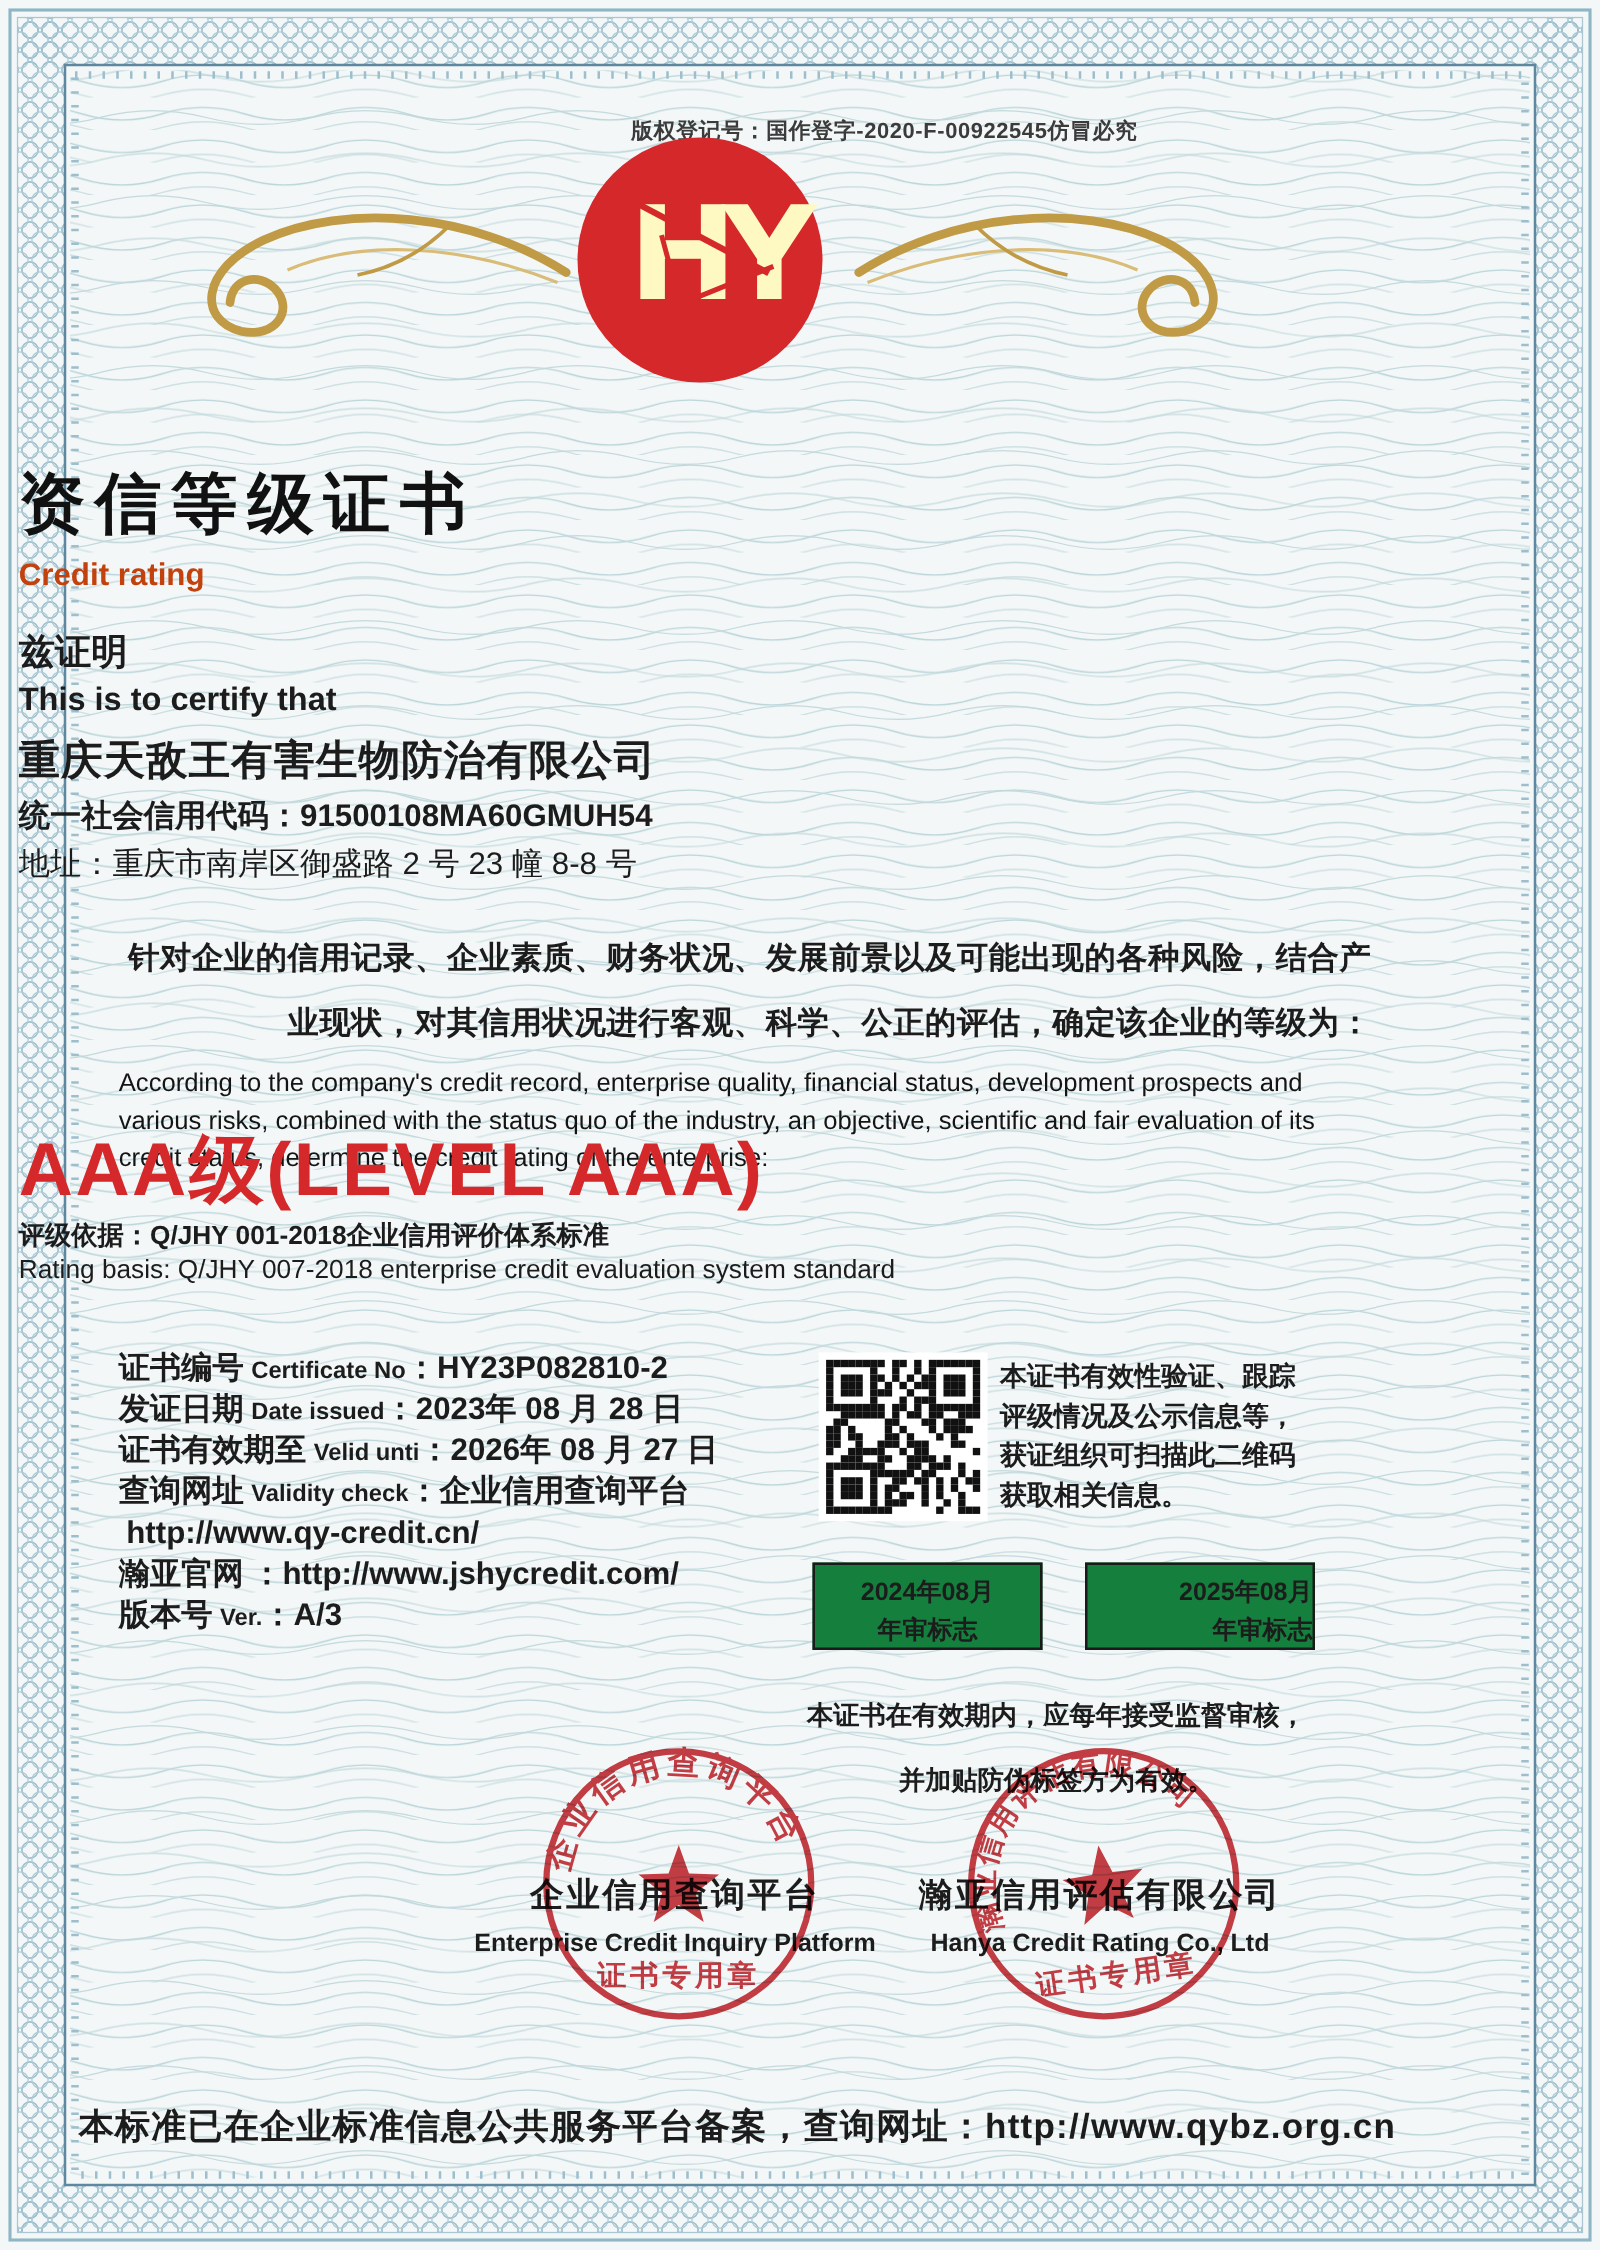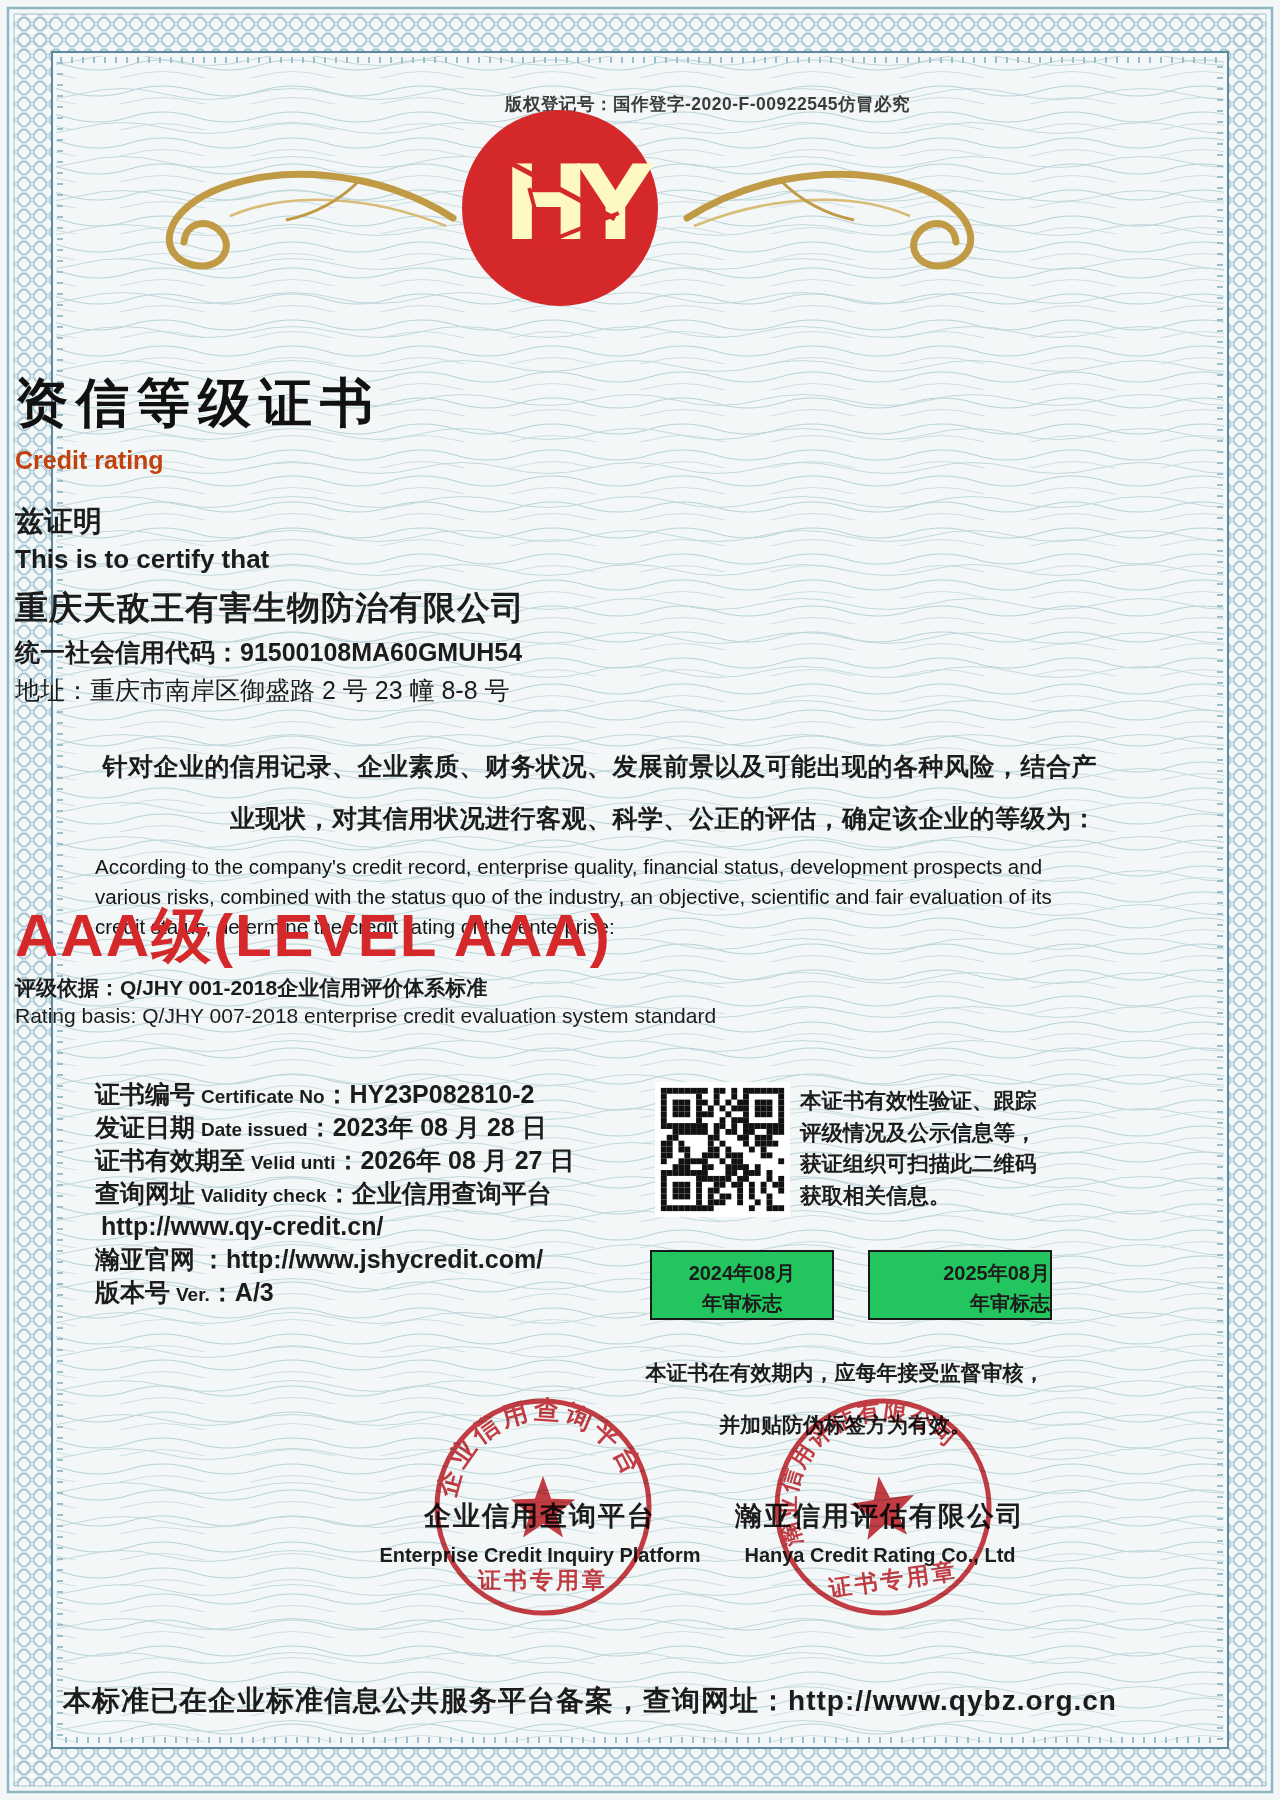--- a/index.html
+++ b/index.html
@@ -48,21 +48,21 @@
   .d-row{height:33px;line-height:33px;white-space:nowrap;}
   .d-zh{font-size:25px;font-weight:700;}
   .d-en{font-size:19px;font-weight:600;margin-left:6px;}
   .d-sep{font-size:25px;font-weight:700;}
   .d-val{font-size:25px;font-weight:700;}
 
   .qr-wrap{position:absolute;left:655px;top:1082px;width:135px;height:135px;background:#fff;z-index:2;}
   .qr-info{position:absolute;left:800px;top:1086px;width:300px;z-index:2;}
   .qr-info div{font-size:21.5px;font-weight:700;line-height:31.5px;}
 
-  .review-box{position:absolute;top:1250px;width:180px;height:66px;background:#22c55e;
+  .review-box{position:absolute;top:1250px;width:180px;height:66px;background:#15803d;
       border:2px solid #1a1a1a;text-align:center;z-index:2;}
   .review-box.b1{left:650px;}
   .review-box.b2{left:868px;text-align:right;}
   .review-box .m{font-size:20px;font-weight:700;margin-top:8px;}
   .review-box .c{font-size:20px;font-weight:700;margin-top:3px;}
 
   .note{position:absolute;left:610px;top:1338px;width:470px;text-align:center;z-index:2;}
   .note div{font-size:21px;font-weight:700;line-height:34px;margin-top:18px;}
 
   .issuer{position:absolute;text-align:center;z-index:2;}

